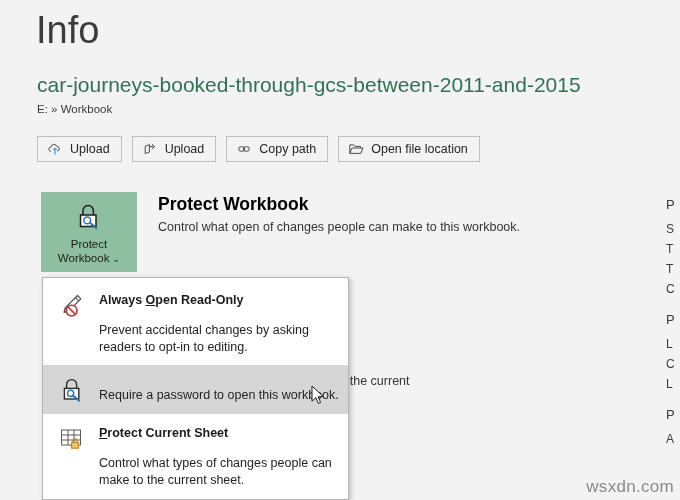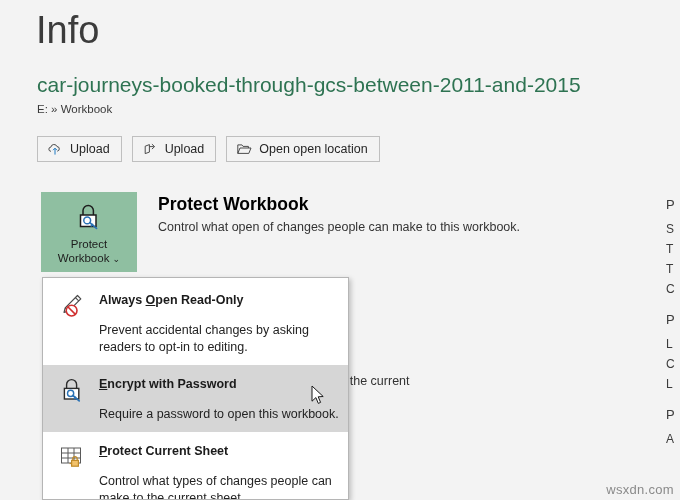--- a/index.html
+++ b/index.html
@@ -215,21 +215,21 @@
     width: 16px;
     height: 22px;
     pointer-events: none;
   }
 
   
   .watermark {
     position: absolute;
     right: 6px;
     bottom: 3px;
-    font-size: 13px;
+    font-size: 17px;
     color: #8a8a8a;
     letter-spacing: .3px;
   }
 </style>
 </head>
 <body>
 
 <div class="page-title">Info</div>
 
 <div class="file-name">car-journeys-booked-through-gcs-between-2011-and-2015</div>
@@ -252,29 +252,38 @@
     <span class="ico">
       <svg width="16" height="16" viewBox="0 0 16 16">
         <path d="M3.2 12.6V5.2l4.2-1.6v7.5z" fill="none" stroke="#3a3a3a" stroke-width="0.9" stroke-linejoin="round"></path>
         <path d="M7.6 5.6h4.2" fill="none" stroke="#3a3a3a" stroke-width="0.9"></path>
         <path d="M10.2 3.4 12.6 5.6 10.2 7.8" fill="none" stroke="#3a3a3a" stroke-width="0.9" stroke-linejoin="round" stroke-linecap="round"></path>
       </svg>
     </span>
     <span>Upload</span>
   </div>
 
+  <div class="action-btn">
+    <span class="ico">
+      <svg width="16" height="16" viewBox="0 0 16 16">
+        <ellipse cx="5.6" cy="8" rx="3" ry="2.4" fill="none" stroke="#3a3a3a" stroke-width="0.9"></ellipse>
+        <ellipse cx="10.4" cy="8" rx="3" ry="2.4" fill="none" stroke="#3a3a3a" stroke-width="0.9"></ellipse>
+      </svg>
+    </span>
+    <span>Copy path</span>
+  </div>
 
   <div class="action-btn">
     <span class="ico">
       <svg width="16" height="16" viewBox="0 0 16 16">
         <path d="M1.8 12.4V3.9h4.1l1.2 1.5h5.3v1.6" fill="none" stroke="#3a3a3a" stroke-width="0.9" stroke-linejoin="round"></path>
         <path d="M1.8 12.4 4 7h11l-2.2 5.4z" fill="none" stroke="#3a3a3a" stroke-width="0.9" stroke-linejoin="round"></path>
       </svg>
     </span>
-    <span>Open open location</span>
+    <span>Open file location</span>
   </div>
 
 </div>
 
 <div class="props">
   <div class="p-head">P</div>
   <div class="p-item">S</div>
   <div class="p-item">T</div>
   <div class="p-item">T</div>
   <div class="p-item">C</div>
@@ -334,21 +343,20 @@
     <span class="m-ico">
       <svg width="30" height="30" viewBox="0 0 30 30">
         <path d="M9.6 13.4V9.6a5 5 0 0 1 10 0v3.8" fill="none" stroke="#2b2b2b" stroke-width="1.4"></path>
         <rect x="7.4" y="13.4" width="14.4" height="10.6" fill="#ffffff" stroke="#2b2b2b" stroke-width="1.4"></rect>
         <circle cx="13.6" cy="18.4" r="3.1" fill="none" stroke="#2a72b5" stroke-width="1.4"></circle>
         <path d="M15.9 20.5 22.2 25.9" fill="none" stroke="#2a72b5" stroke-width="1.7" stroke-linecap="round"></path>
         <path d="M18.6 22.2 17.3 23.7" fill="none" stroke="#2a72b5" stroke-width="1.4" stroke-linecap="round"></path>
       </svg>
     </span>
     <span class="m-body">
-      <span class="m-title"><span></span><u>E</u><span>ncrypt with Password</span></span>
       <span class="m-desc" style="display:block">Require a password to open this workbook.</span>
     </span>
   </div>
 
   <div class="menu-item">
     <span class="m-ico">
       <svg width="30" height="30" viewBox="0 0 30 30">
         <rect x="4.5" y="6" width="19" height="15" fill="#ffffff" stroke="#5a5a5a" stroke-width="1"></rect>
         <path d="M4.5 11h19M4.5 16h19M11 6v15M17 6v15" fill="none" stroke="#5a5a5a" stroke-width="1"></path>
         <path d="M12.6 21.5h5" fill="none" stroke="#c08b2a" stroke-width="1.2"></path>

